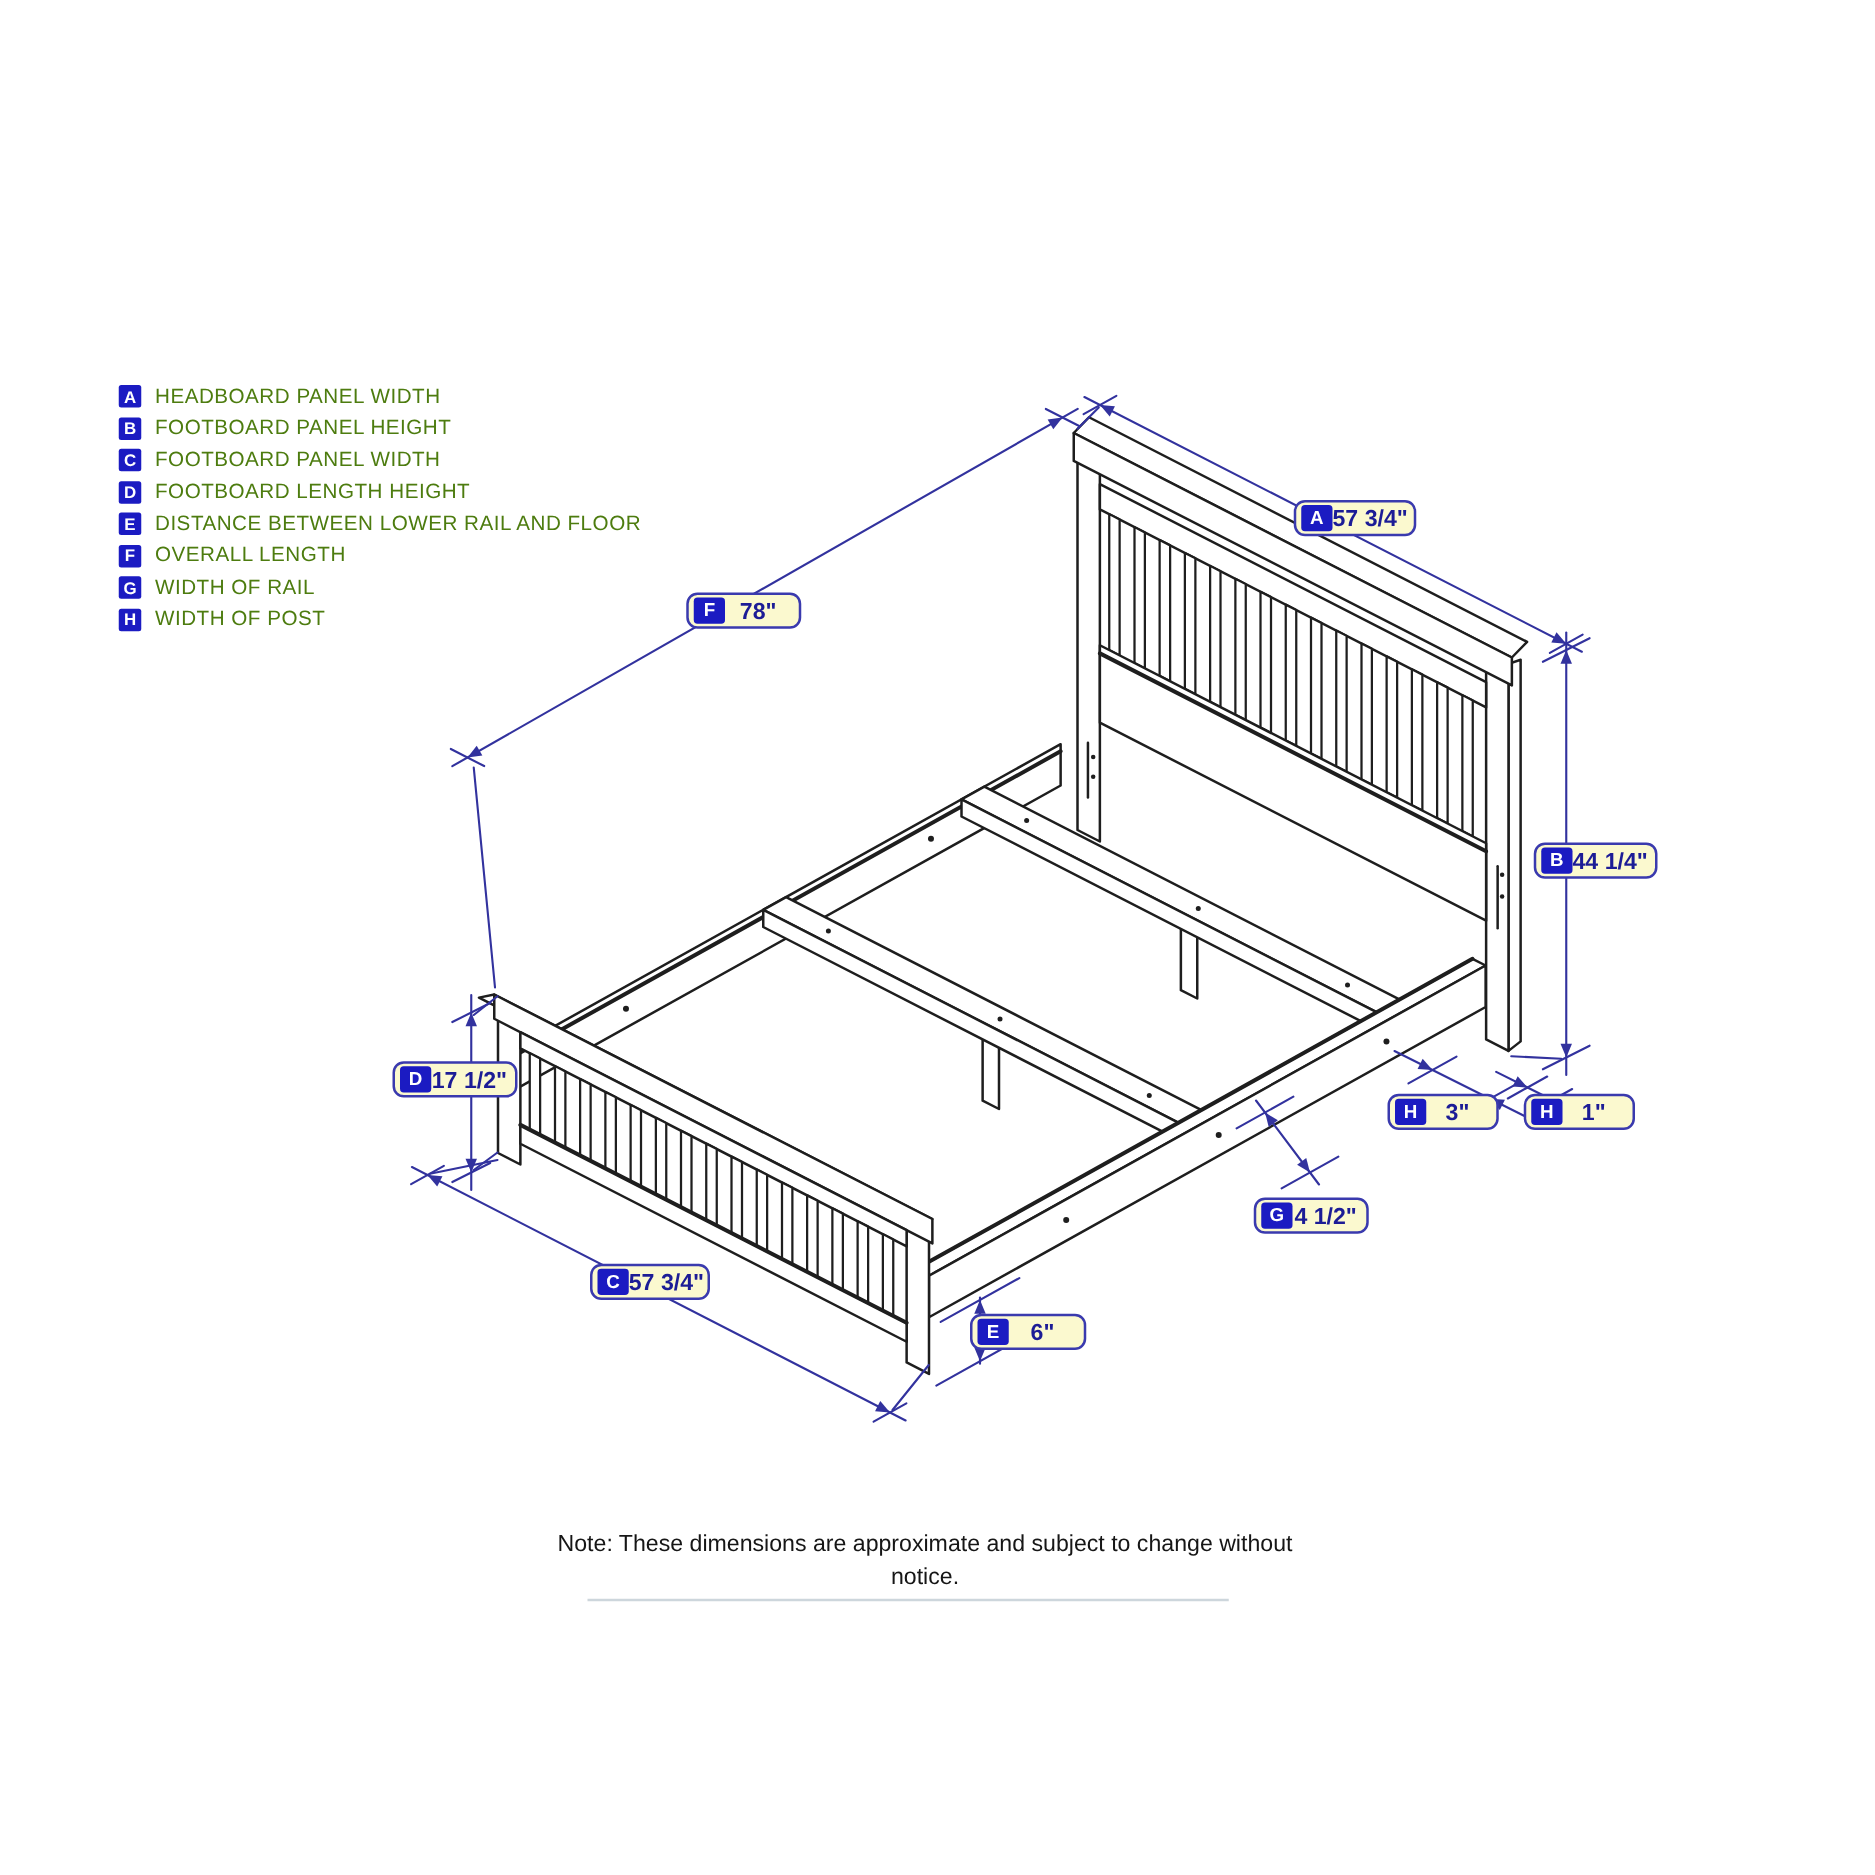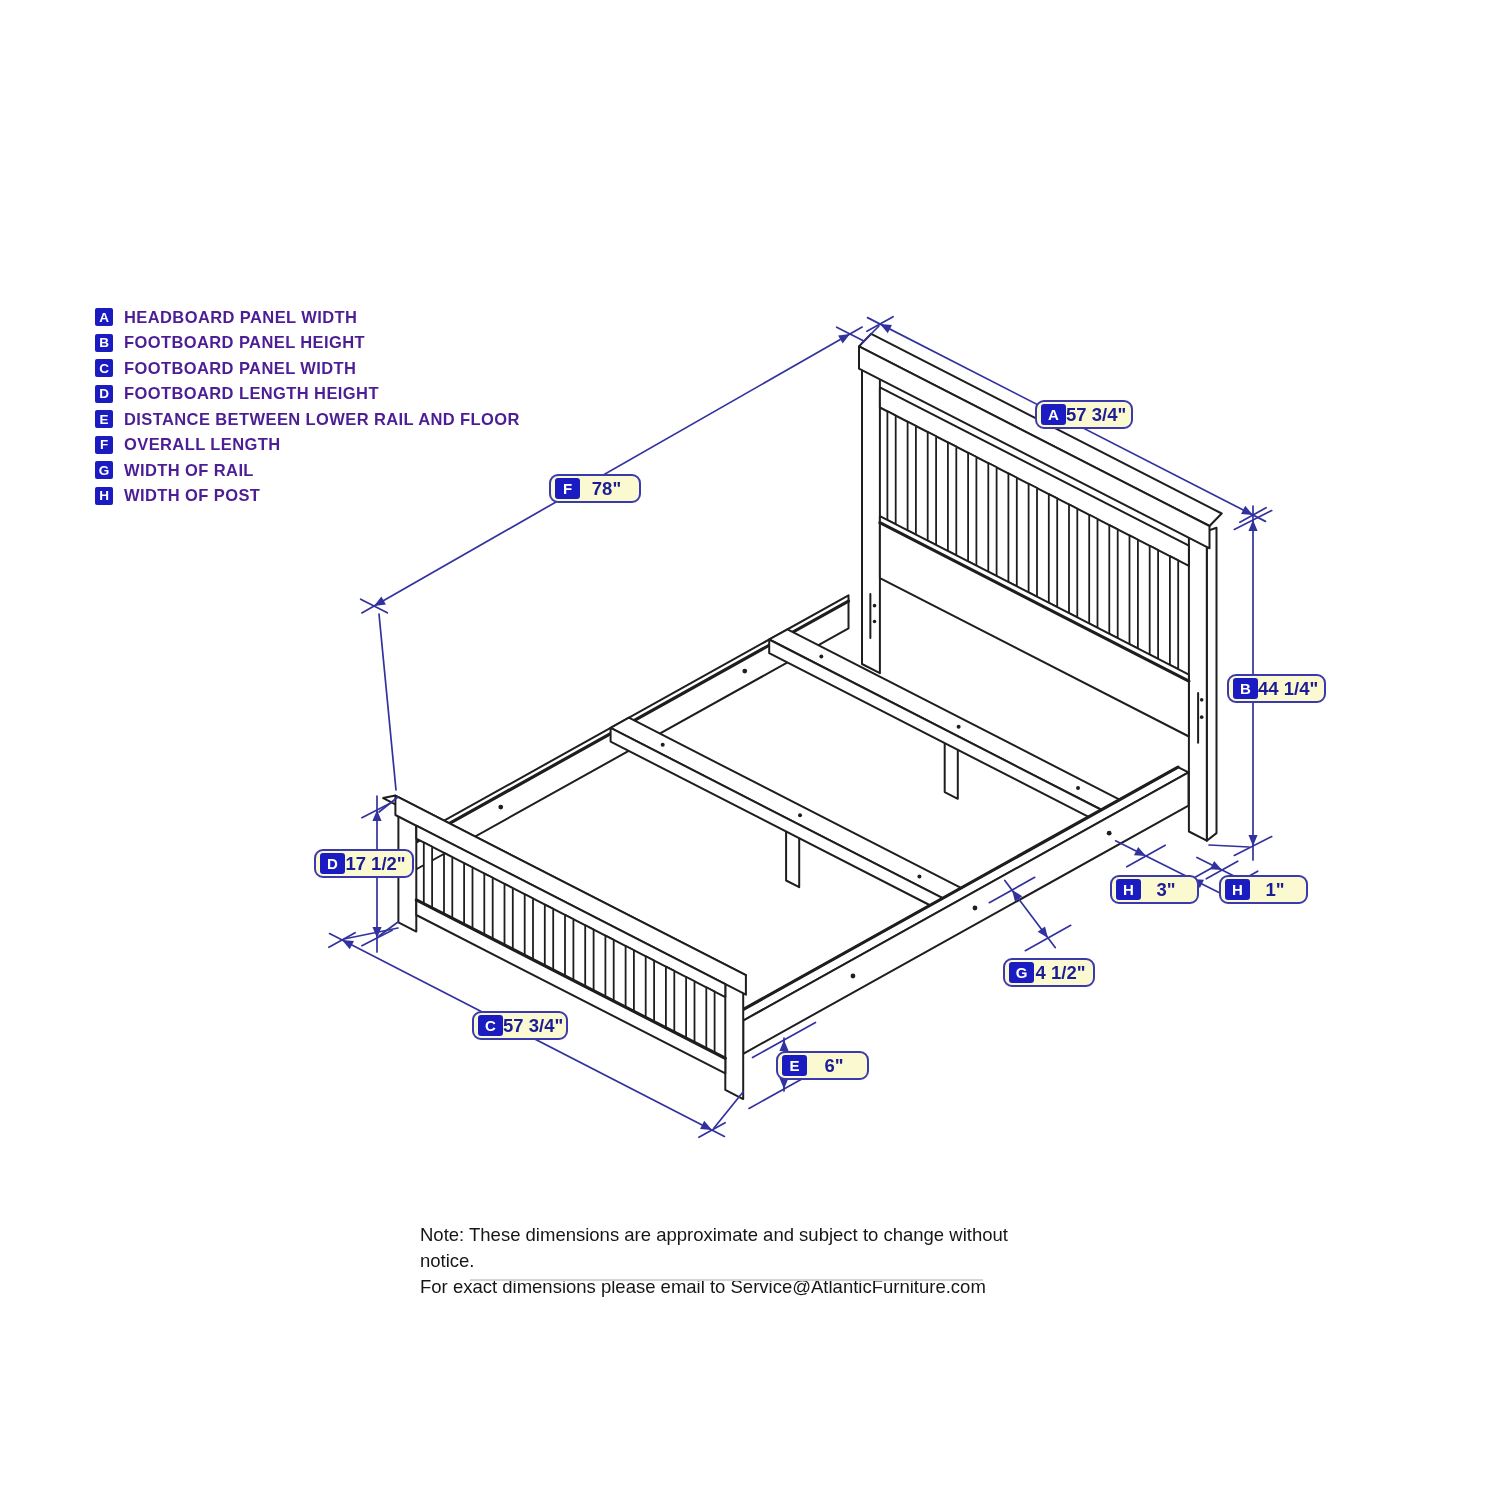--- a/index.html
+++ b/index.html
@@ -6,31 +6,31 @@
   body{width:1500px;height:1500px;position:relative;overflow:hidden;
        font-family:"Liberation Sans","DejaVu Sans",sans-serif;}
   #stage{position:absolute;inset:0;width:1500px;height:1500px;}
   #bed-svg{position:absolute;left:0;top:0;}
 
   
   .legend{position:absolute;left:95px;top:308px;display:flex;flex-direction:column;gap:7.5px;}
   .legend-row{display:flex;align-items:center;gap:11px;height:18px;}
   .legend-badge{width:18px;height:18px;border-radius:2px;display:flex;align-items:center;justify-content:center;
                 color:#fff;font-size:13.5px;font-weight:bold;}
-  .legend-label{font-size:16.5px;font-weight:bold;color:#4c1d95;letter-spacing:.4px;white-space:nowrap;}
+  .legend-label{font-size:16.5px;font-weight:normal;color:#4d7c0f;letter-spacing:.4px;white-space:nowrap;}
 
   
   .dim-label{position:absolute;height:29px;border-radius:9px;display:flex;align-items:center;
              box-sizing:border-box;padding:0 6px 0 4px;}
   .dim-badge{width:25px;height:21px;border-radius:3px;display:flex;align-items:center;justify-content:center;
              color:#fff;font-size:15px;font-weight:bold;flex:0 0 auto;}
   .dim-value{flex:1;text-align:center;font-size:18.5px;font-weight:600;white-space:nowrap;}
 
   
-  .note{position:absolute;left:420px;top:1222px;width:640px;
+  .note{position:absolute;left:420px;top:1222px;width:640px;text-align:center;
         font-size:18.5px;line-height:26px;color:#161616;}
   .note-divider{position:absolute;left:470px;top:1279px;width:513px;height:2px;background:#cdd6dc;}
 </style>
 </head>
 <body>
 
 <div id="stage">
 
   <svg id="bed-svg" width="1500" height="1500" viewBox="0 0 1500 1500">
       <polygon points="848.5,595.3 412.3,838.4 412.3,871.5 848.5,628.4" fill="#fff" stroke="#1e1e1e" stroke-width="2" stroke-linejoin="round"></polygon>
@@ -234,17 +234,16 @@
     <span class="dim-badge" style="background: rgb(27, 27, 194);">C</span>
     <span class="dim-value">57 3/4"</span>
   </div>
   <div class="dim-label" style="left: 776px; top: 1051px; width: 93px; background: rgb(251, 249, 207); border: 2px solid rgb(58, 58, 174); color: rgb(28, 28, 150);">
     <span class="dim-badge" style="background: rgb(27, 27, 194);">E</span>
     <span class="dim-value">6"</span>
   </div>
 
   <div class="note">
     <div>Note:  These dimensions are approximate and subject to change without notice.</div>
-    <div>For exact dimensions please email to Service@AtlanticFurniture.com</div>
   </div>
   <div class="note-divider"></div>
 
 </div>
 
 </body></html>

